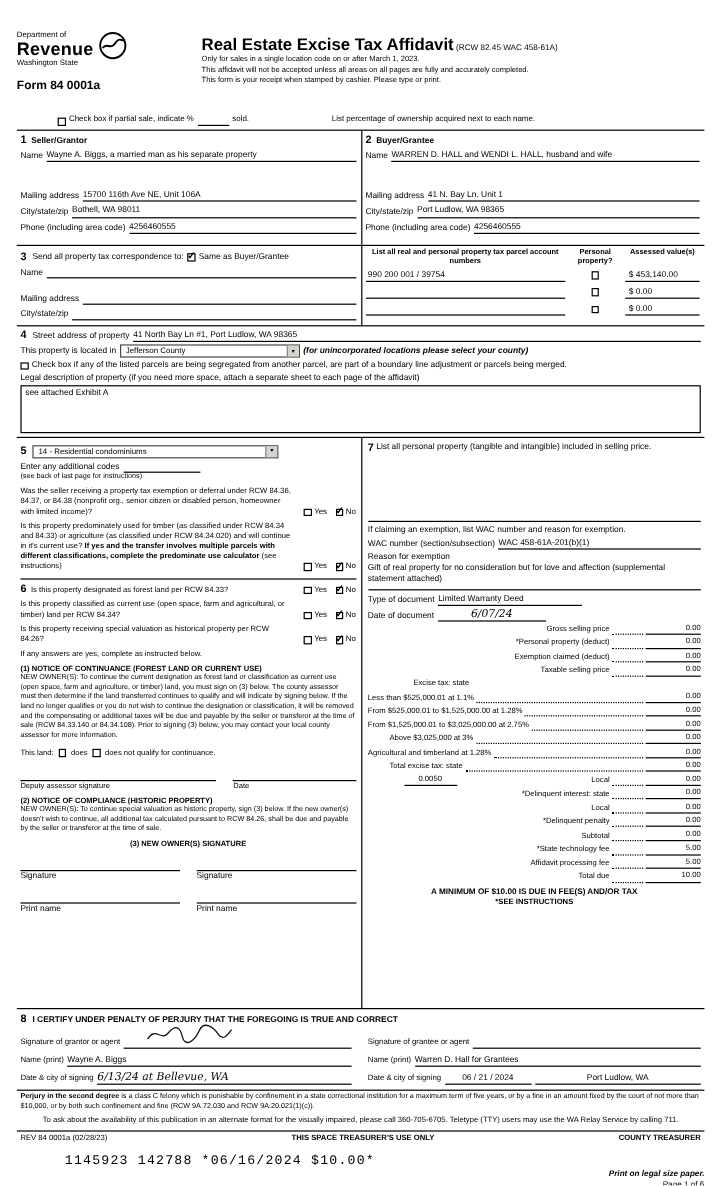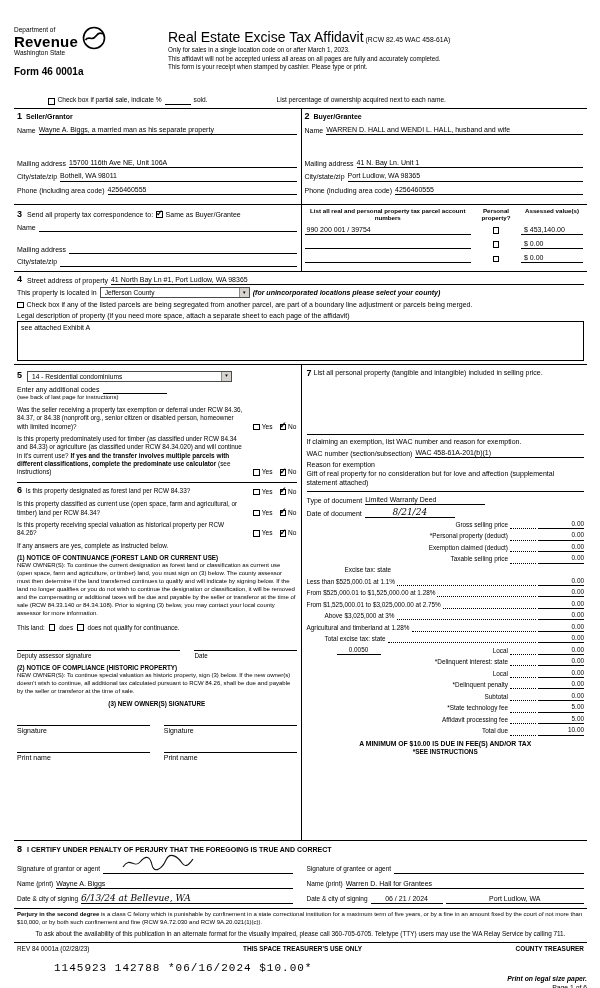--- a/index.html
+++ b/index.html
@@ -7,21 +7,21 @@
   .sheet{width:600px;height:988px;padding:26px 13px 4px 14px;overflow:hidden;position:relative;font-size:7px;line-height:1.3;}
   b{font-weight:bold;}
   
   .hdr{display:flex;gap:6px;min-height:66px;}
   .hdr-left{flex:0 0 148px;}
   .logo-row{display:flex;align-items:flex-start;gap:4px;}
   .dept-small{font-size:6.5px;}
   .dept-big{font-size:15px;font-weight:bold;letter-spacing:.2px;line-height:1;}
   .form-no{font-size:10px;font-weight:bold;margin-top:7px;}
   .hdr-right{flex:1;padding-top:2px;}
-  .title{font-size:14px;font-weight:normal;}
+  .title{font-size:14px;font-weight:bold;}
   .title-rcw{font-size:6.8px;}
   .note{font-size:6.3px;line-height:1.35;}
   
   .snum{font-weight:bold;font-size:9px;padding-right:2px;}
   .stitle{font-weight:bold;font-size:7px;}
   .fl{display:inline-block;border-bottom:1px solid #000;min-height:8px;}
   .frow{display:flex;align-items:flex-end;margin-top:3px;}
   .frow .lbl{white-space:nowrap;padding-right:3px;}
   .frow .fl{flex:1;}
   .cb{display:inline-block;width:6.5px;height:6.5px;border:1px solid #000;position:relative;background:#fff;flex:0 0 auto;vertical-align:-1px;}
@@ -125,21 +125,21 @@
           <div class="dept-big">Revenue</div>
           <div class="dept-small">Washington State</div>
         </div>
         <span>
           <svg width="24" height="24" viewBox="0 0 24 24">
               <circle cx="12" cy="12" r="10.5" fill="none" stroke="#000" stroke-width="1.6"></circle>
               <path d="M3.5 14 C7 9, 10 16, 14 10 S20 9, 21.5 7.5" fill="none" stroke="#000" stroke-width="1.6"></path>
             </svg>
         </span>
       </div>
-      <div class="form-no">Form 46 0001a</div>
+      <div class="form-no">Form 84 0001a</div>
     </div>
     <div class="hdr-right">
       <div>
         <span class="title">Real Estate Excise Tax Affidavit</span>
         <span class="title-rcw">(RCW 82.45 WAC 458-61A)</span>
       </div>
       <div class="note">Only for sales in a single location code on or after March 1, 2023.</div>
       <div class="note">This affidavit will not be accepted unless all areas on all pages are fully and accurately completed.</div>
       <div class="note">This form is your receipt when stamped by cashier. Please type or print.</div>
     </div>
@@ -416,21 +416,21 @@
       </div>
       <div style="margin-top:2px;">Reason for exemption</div>
       <div>Gift of real property for no consideration but for love and affection (supplemental statement attached)</div>
       <hr class="hrline" style="margin:3px 0 1px 0;">
       <div class="docline">
         <span>Type of document</span>
         <span class="fl" style="width:120px;"><span>Limited Warranty Deed</span></span>
       </div>
       <div class="docline">
         <span>Date of document</span>
-        <span class="fl" style="width:90px;text-align:center;"><span class="hand">8/21/24</span></span>
+        <span class="fl" style="width:90px;text-align:center;"><span class="hand">6/07/24</span></span>
       </div>
 
       <div class="trow ra">
           <span class="sp"></span>
           <span class="tl">Gross selling price</span>
           <span class="ld f26"></span>
           <span class="tv">0.00</span>
         </div>
       <div class="trow ra">
           <span class="sp"></span>

